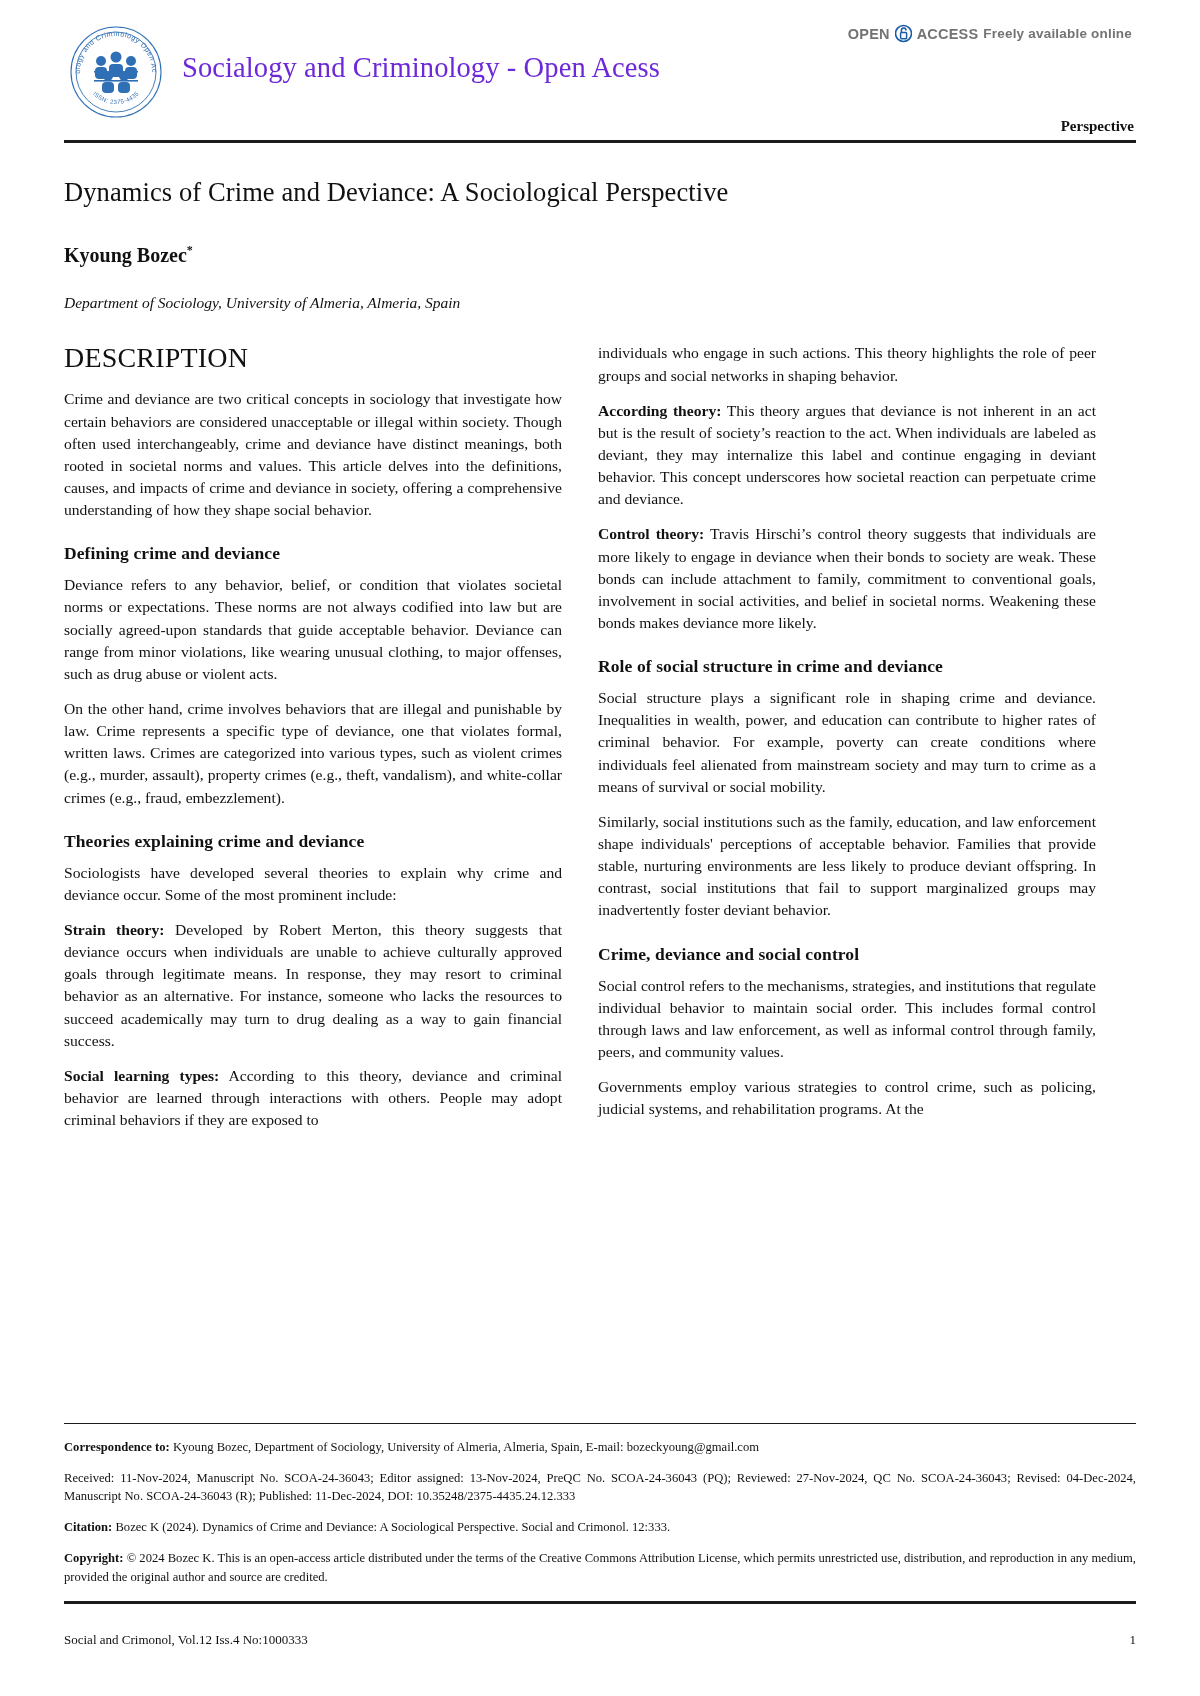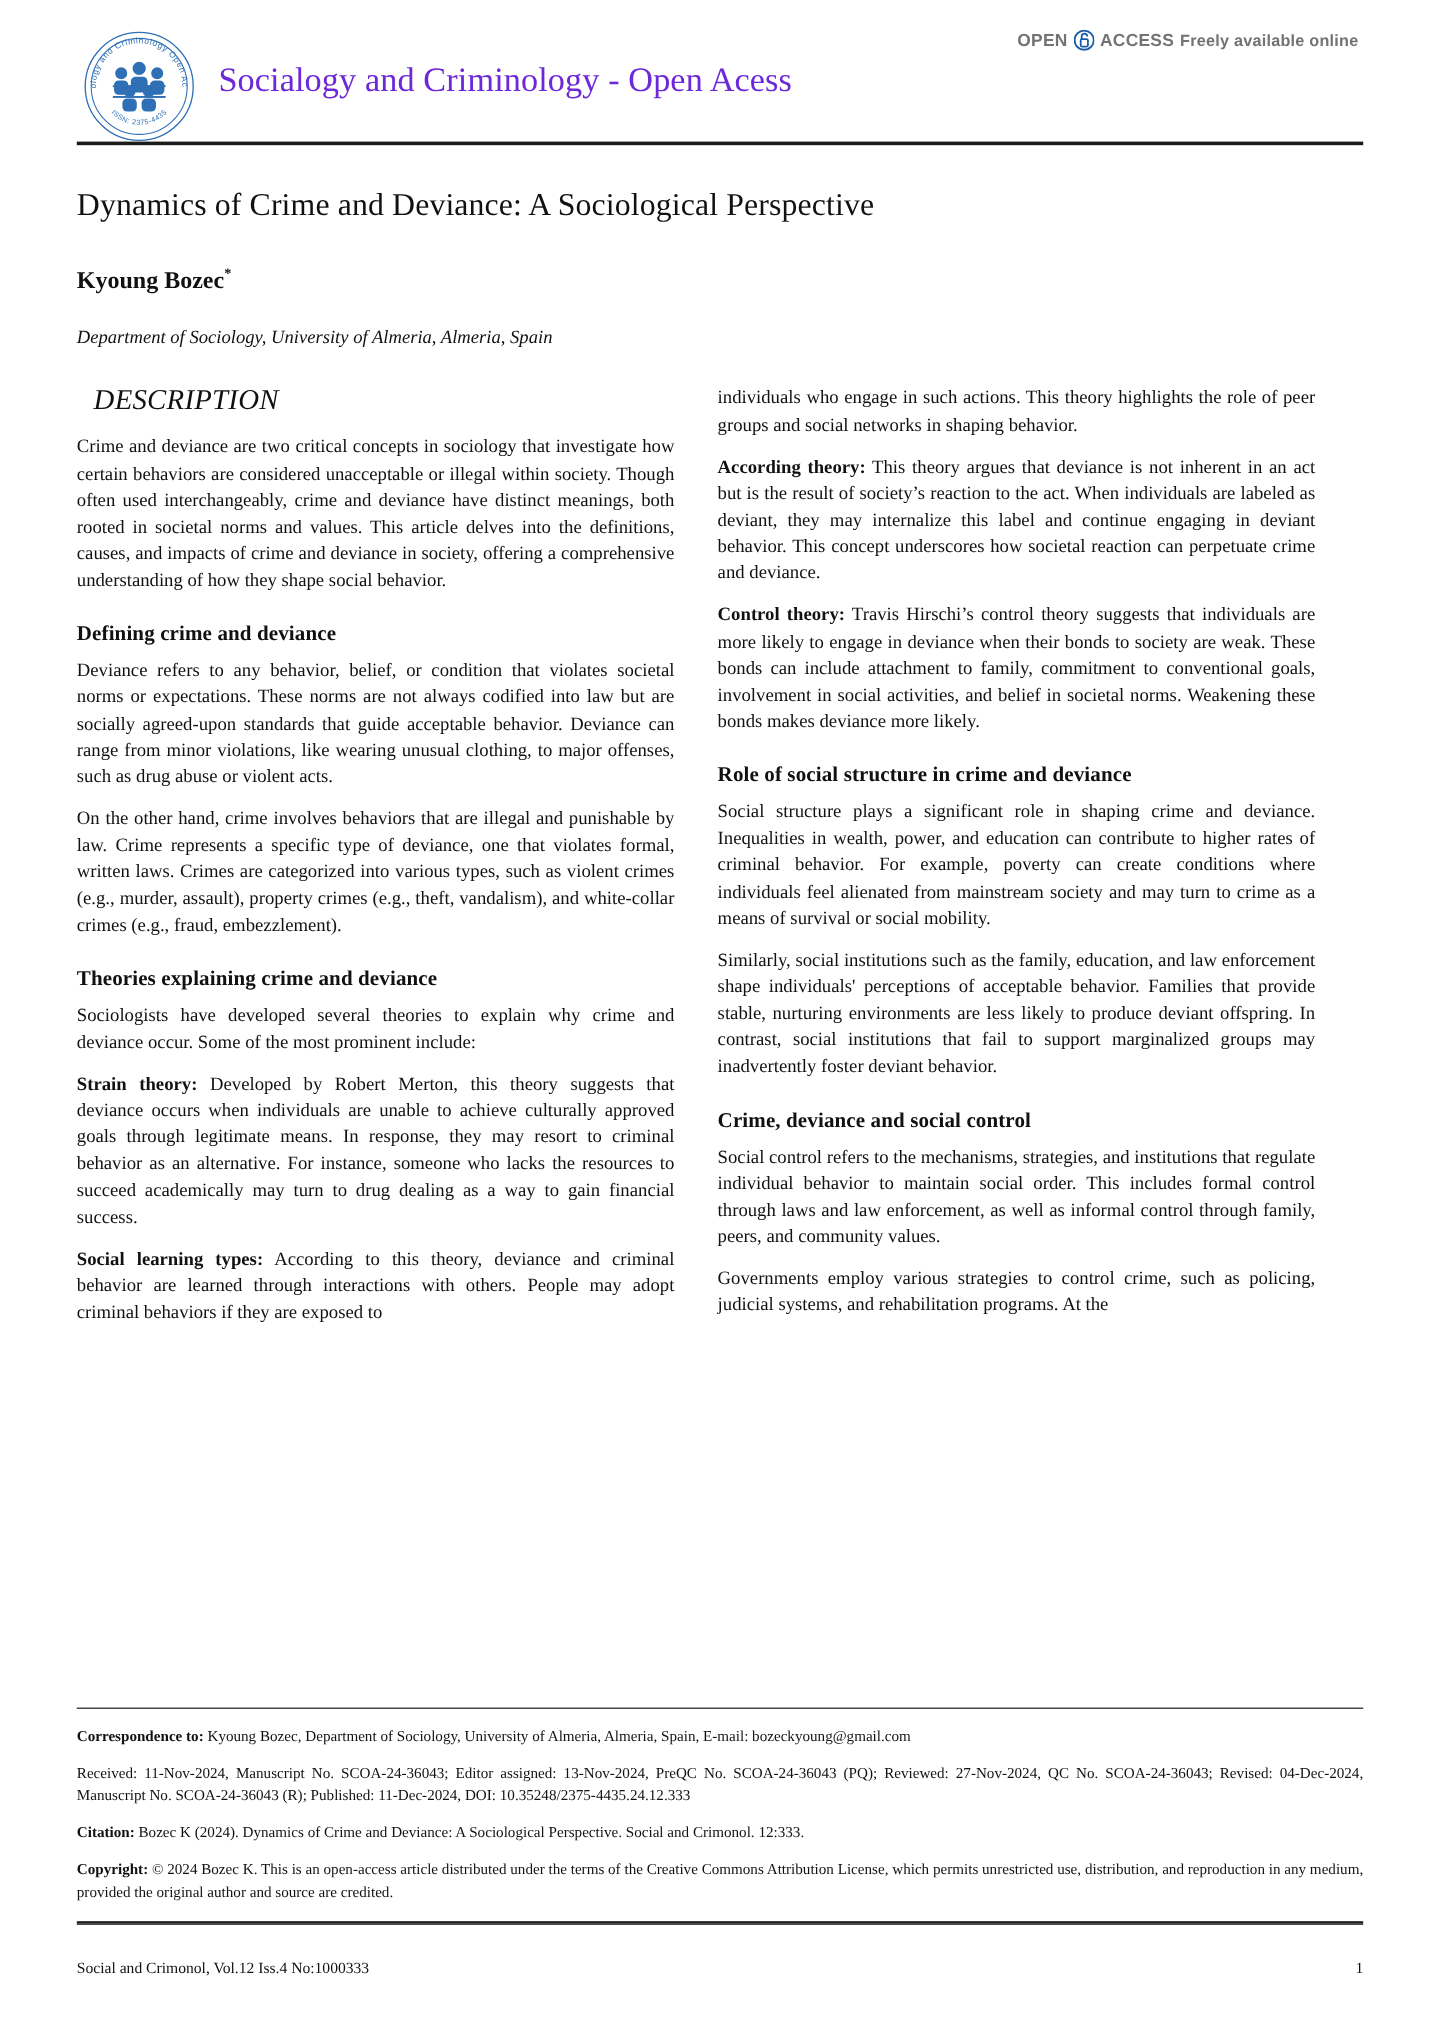--- a/index.html
+++ b/index.html
@@ -99,25 +99,24 @@
   }
 
   
   .columns {
     display: flex;
     gap: 36px;
     align-items: flex-start;
   }
   .col { width: 498px; }
   h1.sec-main {
-    font-size: 24px;
+    font-size: 28px;
     font-weight: normal;
-    margin: 0 0 14px 14px;
+    margin: 0 0 14px 0;
     letter-spacing: 0.2px;
-    font-style: italic;
   }
   h2.sec-sub {
     font-size: 17.5px;
     font-weight: bold;
     margin: 22px 0 10px 0;
     letter-spacing: 0.1px;
   }
   p.body {
     font-size: 15.6px;
     line-height: 1.42;
@@ -208,20 +207,21 @@
       <svg class="oa-lock" width="17" height="19" viewBox="0 0 17 19" aria-hidden="true">
         <circle cx="8.5" cy="9.5" r="8" fill="none" stroke="#1a5ba6" stroke-width="1.6"></circle>
         <rect x="5.6" y="8.6" width="6" height="6.2" rx="1" fill="none" stroke="#1a5ba6" stroke-width="1.5"></rect>
         <path d="M 6.4 8.6 L 6.4 6.4 A 2.3 2.3 0 0 1 11 6.4" fill="none" stroke="#1a5ba6" stroke-width="1.5"></path>
       </svg>
       <span>ACCESS</span>
       <span class="oa-free">Freely available online</span>
     </div>
   </div>
 
+  <div class="section-kind">Perspective</div>
   <div class="rule-double"></div>
 
   <div class="art-head">
     <h1 class="art-title">Dynamics of Crime and Deviance: A Sociological Perspective</h1>
     <div class="art-author"><span>Kyoung Bozec</span><sup>*</sup></div>
     <div class="art-affil">Department of Sociology, University of Almeria, Almeria, Spain</div>
   </div>
 
   <div class="columns">
 

